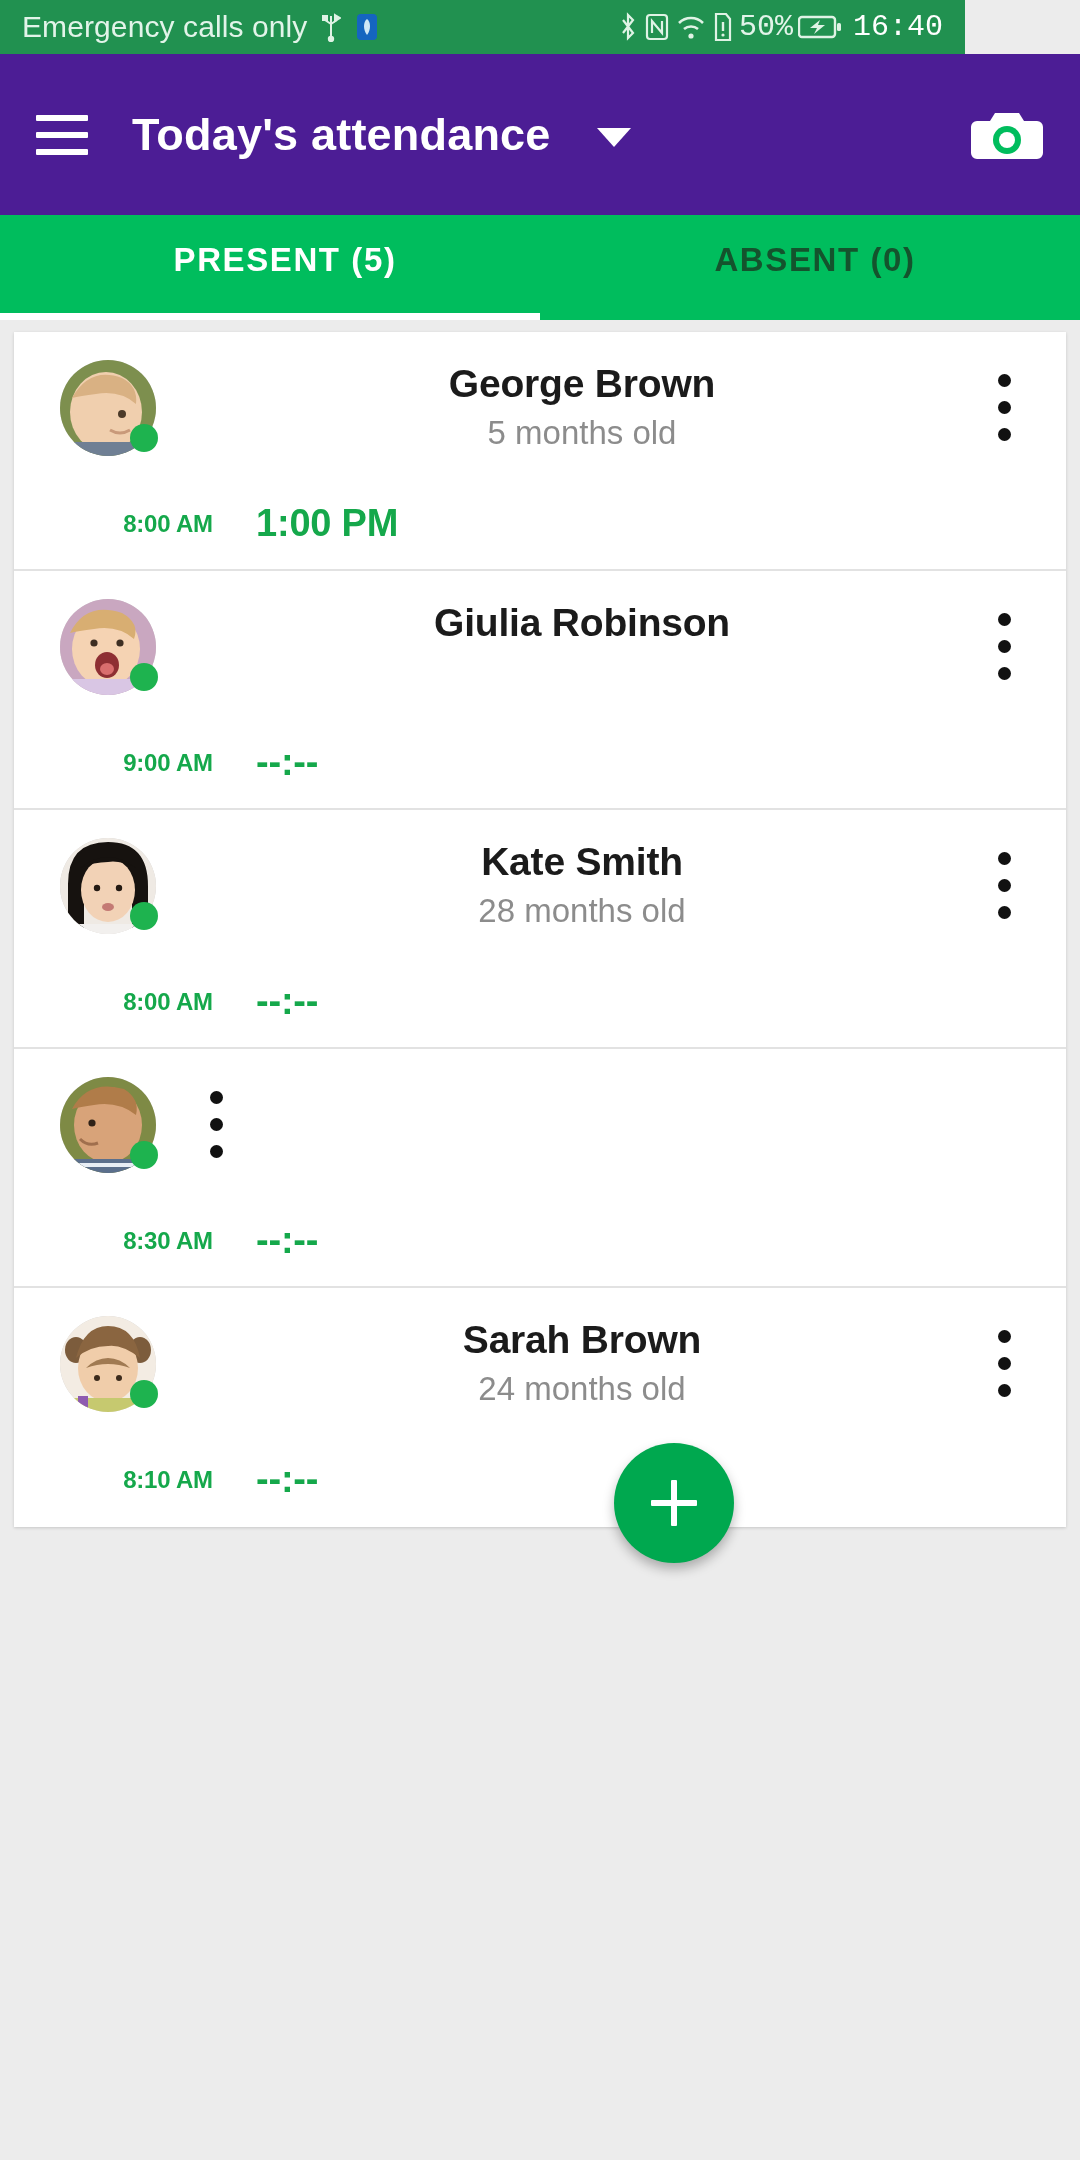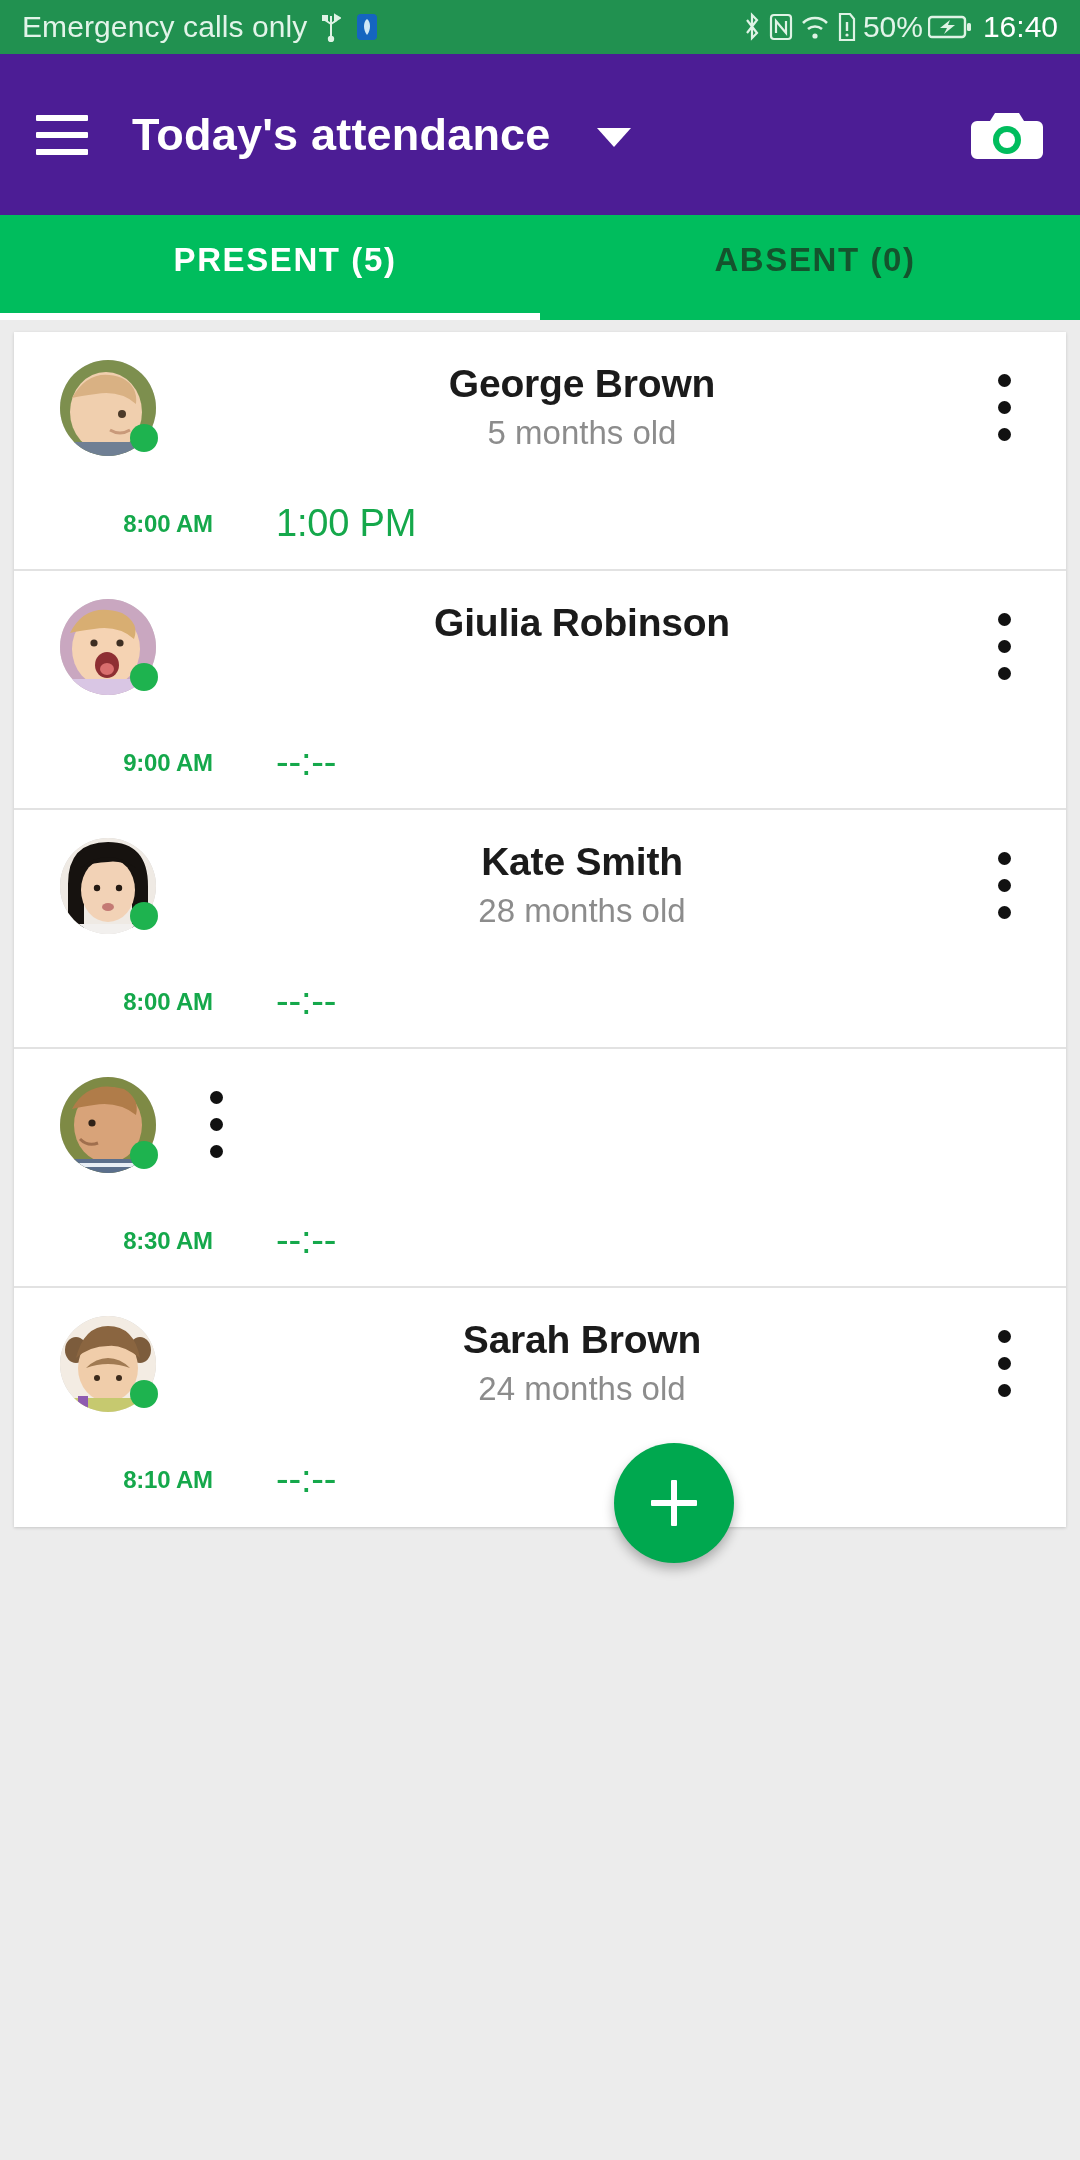--- a/index.html
+++ b/index.html
@@ -5,29 +5,29 @@
   * { margin:0; padding:0; box-sizing:border-box; }
   html, body {
     width:1080px; height:2160px;
     background:#ececec;
     font-family:"Liberation Sans", sans-serif;
     overflow:hidden;
   }
 
   
   .statusbar{
-    height:54px; width:1080px;
+    height:54px; width:965px;
     background:#219150;
     display:flex; 
     padding:0 22px;
     color:#dff3e5;
   }
   .sb-left{ display:flex; align-items:center; gap:14px; flex:1; }
   .sb-carrier{ font-size:30px; letter-spacing:.1px; color:#e2f4e9; }
-  .sb-right{ display:flex; align-items:center; gap:5px; }
+  .sb-right{ display:flex; align-items:center; gap:5px;font-family:Liberation Mono, monospace; }
   .sb-pct{ font-size:30px; color:#e2f4e9; }
   .sb-clock{ font-size:30px; color:#ffffff; margin-left:6px; }
   .ico{ display:inline-flex; align-items:center; justify-content:center; }
 
   
   .appbar{
     width:1080px; height:161px;
     background:#4c1d95;
     display:flex; align-items:center;
     padding:0 34px 0 36px;
@@ -125,23 +125,22 @@
   .times{
     display:flex; align-items:center;
     padding:0 0 0 54px;
     margin-top:46px;
   }
   .time-in{
     font-size:24px; font-weight:bold; color:#15a84b;
     width:176px; letter-spacing:-.2px;
   }
   .time-out{
-    font-size:38px; font-weight:normal; color:#15a84b;
+    font-size:38px; font-weight:bold; color:#15a84b;
     letter-spacing:-.2px;
-    margin-left:20px;
   }
 
   
   .fab{
     position:absolute;
     left:614px; top:1123px;
     width:120px; height:120px;
     border-radius:50%;
     background:#00a84f;
     box-shadow:0 6px 12px rgba(0,0,0,.28);

